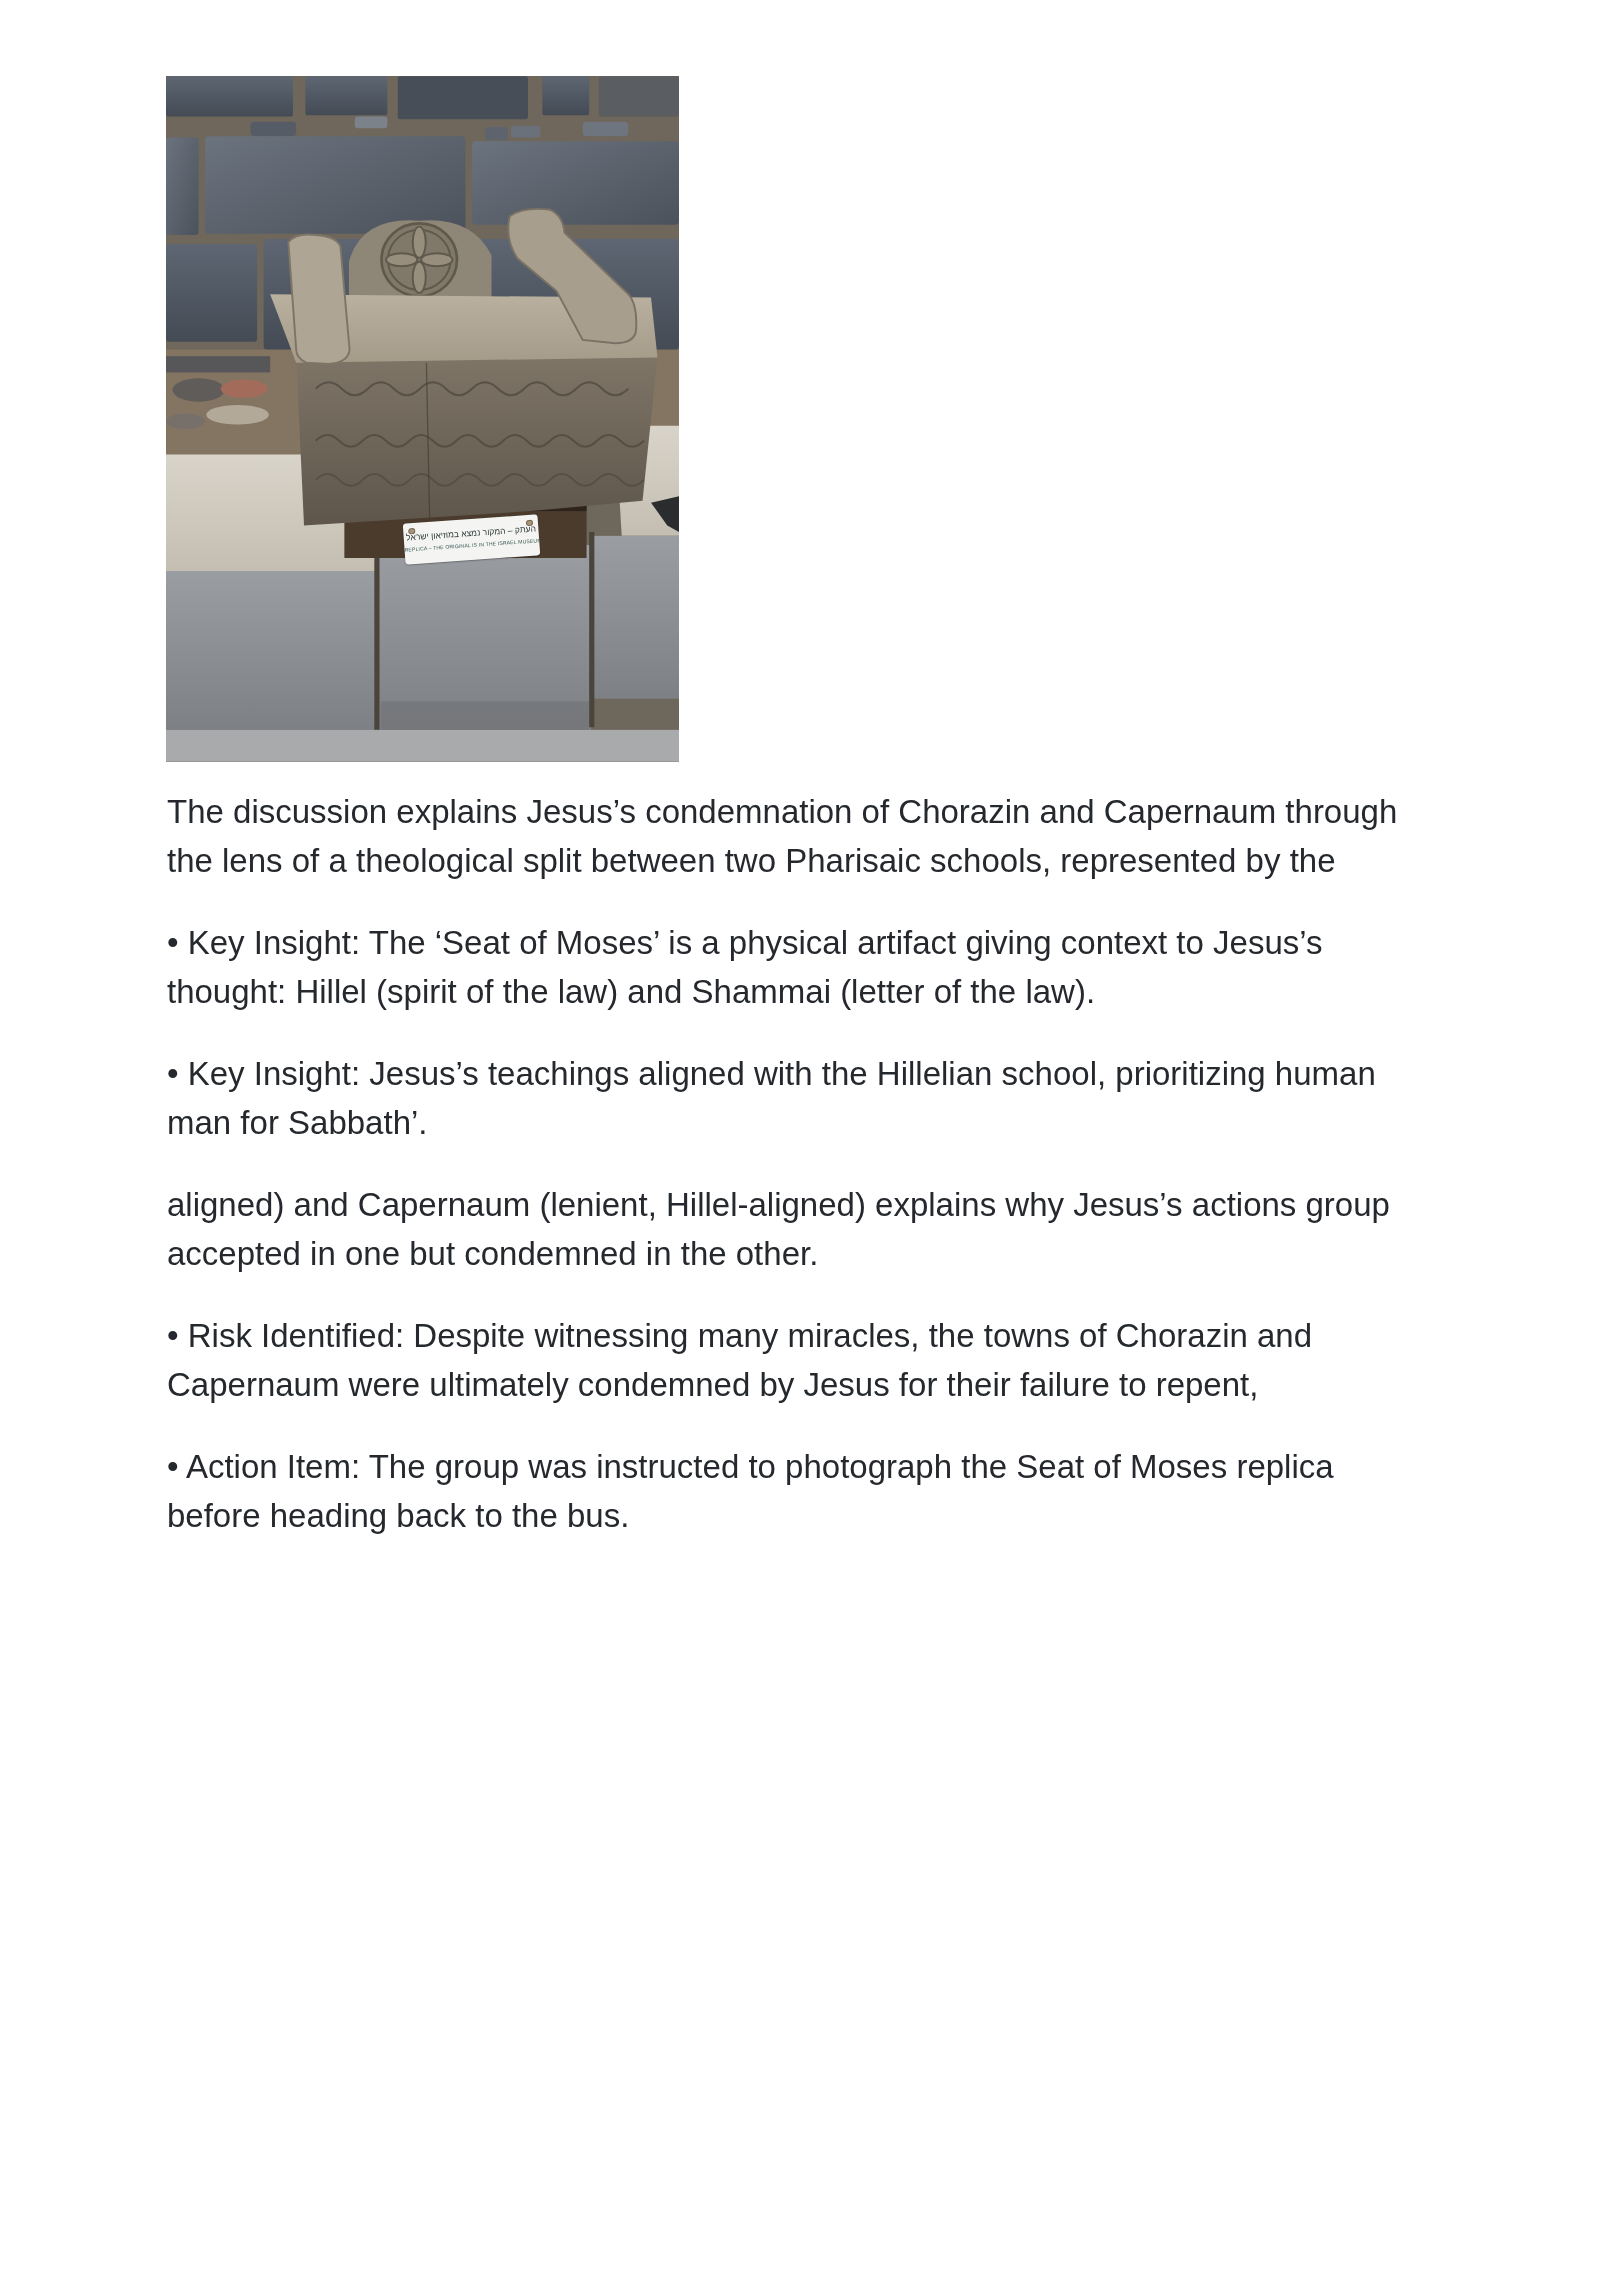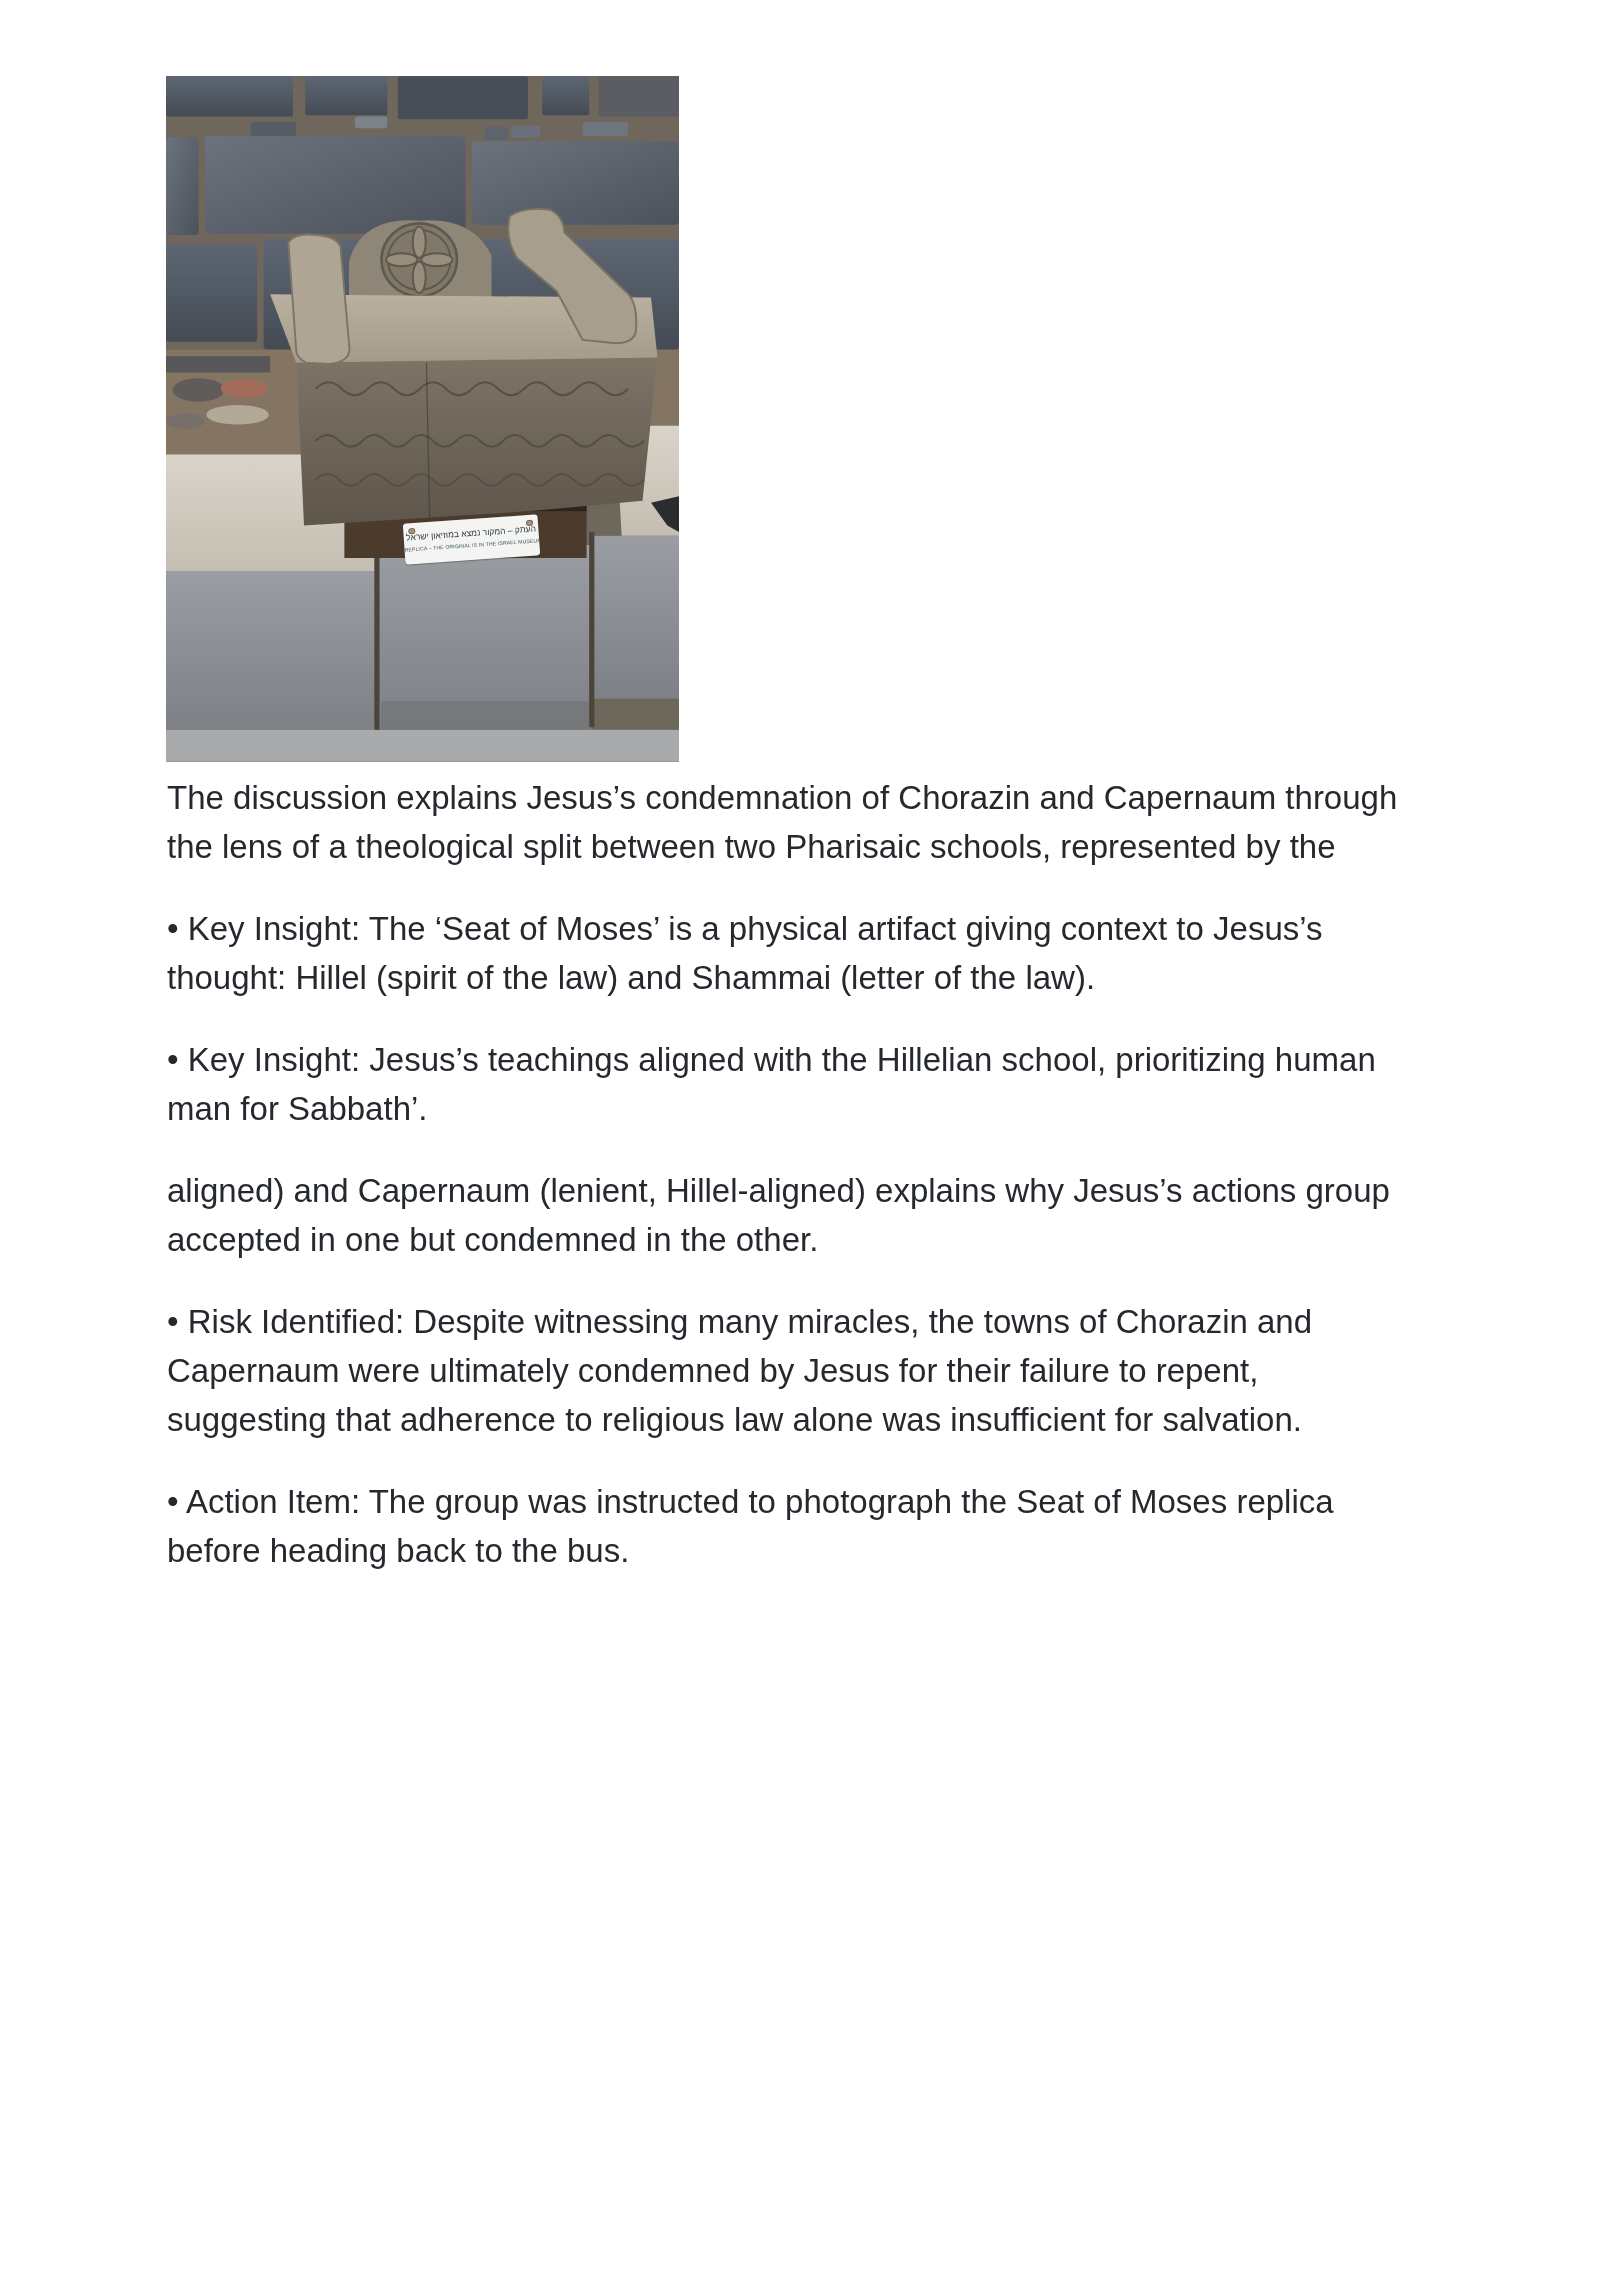--- a/index.html
+++ b/index.html
@@ -71,21 +71,21 @@
     .sign .en {
       display: block;
       margin-top: 3.3px;
       font-size: 5.2px;
       line-height: 6.5px;
       letter-spacing: 0.1px;
       white-space: nowrap;
       color: #3b5a55;
     }
     .content {
-      margin-top: 11px;
+      margin-top: 25px;
     }
     .para {
       margin: 0 0 33px 0;
       font-size: 33px;
       line-height: 49px;
     }
     .para .line {
       display: block;
       white-space: nowrap;
     }
@@ -217,21 +217,20 @@
       <span class="line">• Key Insight: Jesus’s teachings aligned with the Hillelian school, prioritizing human</span>
       <span class="line">man for Sabbath’.</span>
     </p>
     <p class="para">
       <span class="line">aligned) and Capernaum (lenient, Hillel-aligned) explains why Jesus’s actions group</span>
       <span class="line">accepted in one but condemned in the other.</span>
     </p>
     <p class="para">
       <span class="line">• Risk Identified: Despite witnessing many miracles, the towns of Chorazin and</span>
       <span class="line">Capernaum were ultimately condemned by Jesus for their failure to repent,</span>
-      <span class="line">suggesting that adherence to religious law alone was insufficient for salvation.</span>
     </p>
     <p class="para">
       <span class="line">• Action Item: The group was instructed to photograph the Seat of Moses replica</span>
       <span class="line">before heading back to the bus.</span>
     </p>
   </div>
 </div>
 
 
 </body></html>

